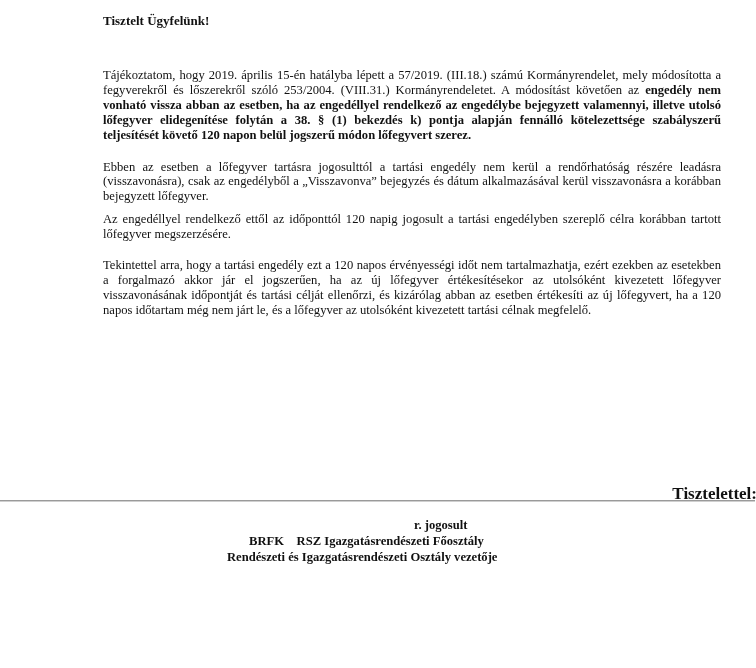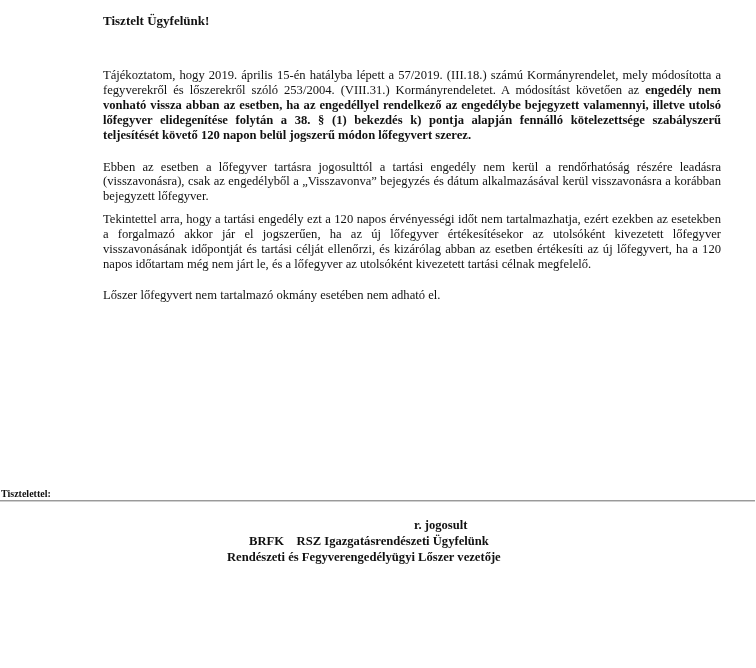--- a/index.html
+++ b/index.html
@@ -46,22 +46,22 @@
     .body-text p:nth-child(1) { margin-bottom: 17px; font-family: Liberation Serif, serif; }
     .body-text p:nth-child(2) { margin-bottom: 8px; }
     .body-text p:nth-child(3) { margin-bottom: 16px; }
     .body-text p:nth-child(4) { margin-bottom: 4px; }
     .bold { font-weight: bold; }
     .closing {
       position: absolute;
       left: 0;
       top: 487px;
       width: 756px;
-      text-align: left;
-      font-size: 10px;
+      text-align: right;
+      font-size: 17px;
       font-weight: bold;
       line-height: 14px;
       margin: 0;
     }
     .closing span {
       position: relative;
       left: 1px;
     }
     .divider {
       position: absolute;
@@ -108,32 +108,32 @@
   <h1 class="greeting">Tisztelt Ügyfelünk!</h1>
 
   <div class="body-text">
     <p>
       <span>Tájékoztatom, hogy 2019. április 15-én hatályba lépett a 57/2019. (III.18.) számú Kormányrendelet, mely módosította a fegyverekről és lőszerekről szóló 253/2004. (VIII.31.) Kormányrendeletet. A módosítást követően az </span><span class="bold">engedély nem vonható vissza abban az esetben, ha az engedéllyel rendelkező az engedélybe bejegyzett valamennyi, illetve utolsó lőfegyver elidegenítése folytán a 38. § (1) bekezdés k) pontja alapján fennálló kötelezettsége szabályszerű teljesítését követő 120 napon belül jogszerű módon lőfegyvert szerez.</span>
     </p>
     <p>
       <span>Ebben az esetben a lőfegyver tartásra jogosulttól a tartási engedély nem kerül a rendőrhatóság részére leadásra (visszavonásra), csak az engedélyből a „Visszavonva” bejegyzés és dátum alkalmazásával kerül visszavonásra a korábban bejegyzett lőfegyver.</span>
     </p>
     <p>
-      <span>Tekintettel arra, hogy a tartási engedély ezt a 120 napos érvényességi időt nem tartalmazhatja, ezért ezekben az esetekben a forgalmazó akkor jár el jogszerűen, ha az új lőfegyver értékesítésekor az utolsóként kivezetett lőfegyver visszavonásának időpontját és tartási célját ellenőrzi, és kizárólag abban az esetben értékesíti az új lőfegyvert, ha a 120 napos időtartam még nem járt le, és a lőfegyver az utolsóként kivezetett tartási célnak megfelelő.</span>
+      <span>Az engedéllyel rendelkező ettől az időponttól 120 napig jogosult a tartási engedélyben szereplő célra korábban tartott lőfegyver megszerzésére.</span>
     </p>
     <p>
-      <span>Lőszer lőfegyvert nem tartalmazó okmány esetében nem adható el.</span>
+      <span>Tekintettel arra, hogy a tartási engedély ezt a 120 napos érvényességi időt nem tartalmazhatja, ezért ezekben az esetekben a forgalmazó akkor jár el jogszerűen, ha az új lőfegyver értékesítésekor az utolsóként kivezetett lőfegyver visszavonásának időpontját és tartási célját ellenőrzi, és kizárólag abban az esetben értékesíti az új lőfegyvert, ha a 120 napos időtartam még nem járt le, és a lőfegyver az utolsóként kivezetett tartási célnak megfelelő.</span>
     </p>
   </div>
 
   <p class="closing">
     <span>Tisztelettel:</span>
   </p>
 
   <div class="divider"></div>
 
   <div class="signature">
     <div class="rank">r. jogosult</div>
-    <div class="unit">BRFK    RSZ Igazgatásrendészeti Ügyfelünk</div>
-    <div class="dept">Rendészeti és Fegyverengedélyügyi Lőszer vezetője</div>
+    <div class="unit">BRFK    RSZ Igazgatásrendészeti Főosztály</div>
+    <div class="dept">Rendészeti és Igazgatásrendészeti Osztály vezetője</div>
   </div>
 
 </div>
 
 </body></html>

